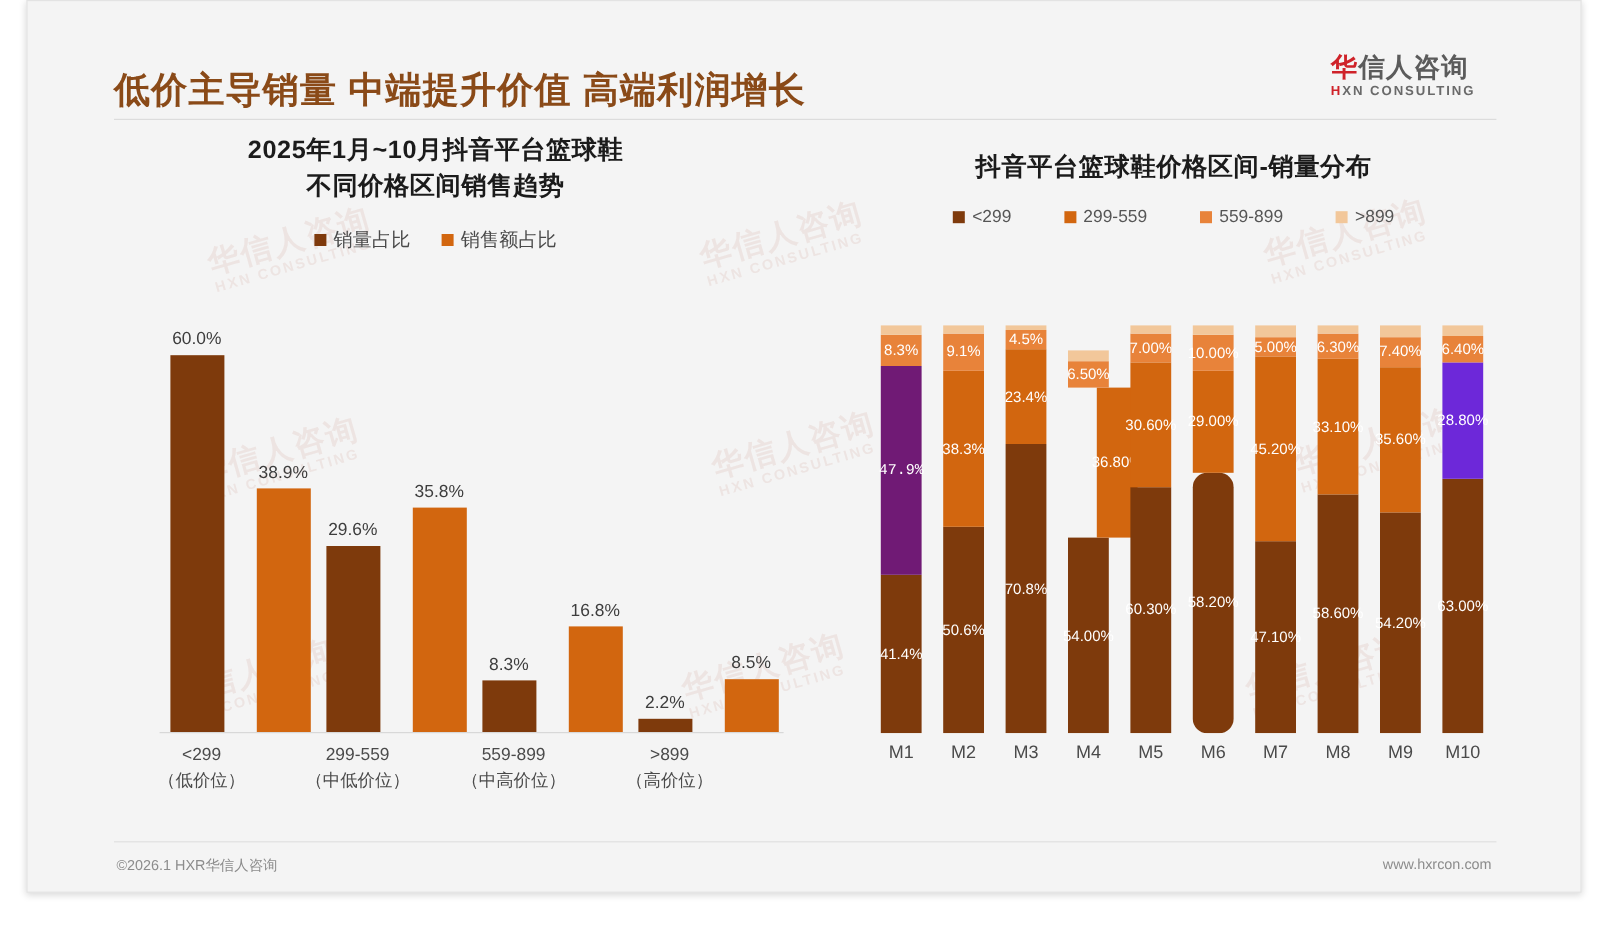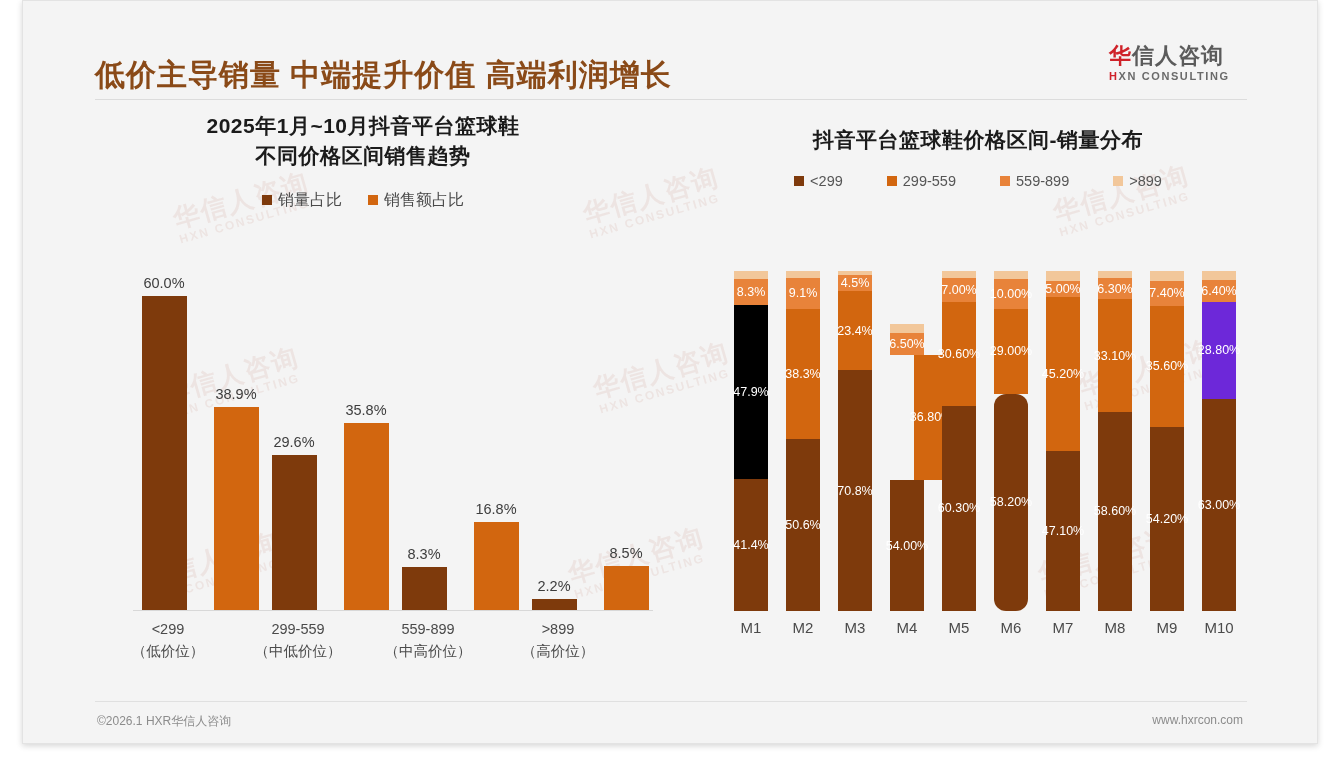--- a/index.html
+++ b/index.html
@@ -380,21 +380,21 @@
           <span class="legend-swatch" style="background: rgb(242, 199, 154);"></span>
           <span class="legend-label">&gt;899</span>
         </div>
       </div>
     <div id="chart-right">
       <div id="plot-right">
           <div class="stack" style="left: 9px; height: 340px;">
             <div class="seg seg-0" style="height: 140.76px; background: rgb(126, 58, 12);">
               <span class="seg-label">41.4%</span>
             </div>
-            <div class="seg seg-1" style="height: 186px; background: #000000;">
+            <div class="seg seg-1" style="height: 186px; background: #701a75; font-family: Liberation Mono, monospace;">
               <span class="seg-label">47.9%</span>
             </div>
             <div class="seg seg-2" style="height: 28.22px; background: rgb(232, 131, 58);">
               <span class="seg-label">8.3%</span>
             </div>
             <div class="seg seg-3" style="height: 8.16px; background: rgb(242, 199, 154);"></div>
           </div>
           <div class="stack" style="left: 61px; height: 340px;">
             <div class="seg seg-0" style="height: 172.04px; background: rgb(126, 58, 12);">
               <span class="seg-label">50.6%</span>
@@ -413,21 +413,21 @@
             </div>
             <div class="seg seg-1" style="height: 79.56px; background: rgb(210, 102, 15);">
               <span class="seg-label">23.4%</span>
             </div>
             <div class="seg seg-2" style="height: 15.3px; background: rgb(232, 131, 58);">
               <span class="seg-label">4.5%</span>
             </div>
             <div class="seg seg-3" style="height: 4.08px; background: rgb(242, 199, 154);"></div>
           </div>
           <div class="stack" style="left: 165px; height: 340px;">
-            <div class="seg seg-0" style="height: 131px; background: rgb(126, 58, 12);">
+            <div class="seg seg-0" style="height: 163px; background: rgb(126, 58, 12);">
               <span class="seg-label">54.00%</span>
             </div>
             <div class="seg seg-1" style="height: 125.12px; background: rgb(210, 102, 15); margin-left: 24px;">
               <span class="seg-label">36.80%</span>
             </div>
             <div class="seg seg-2" style="height: 22.1px; background: rgb(232, 131, 58);">
               <span class="seg-label">6.50%</span>
             </div>
             <div class="seg seg-3" style="height: 9.18px; background: rgb(242, 199, 154);"></div>
           </div>

